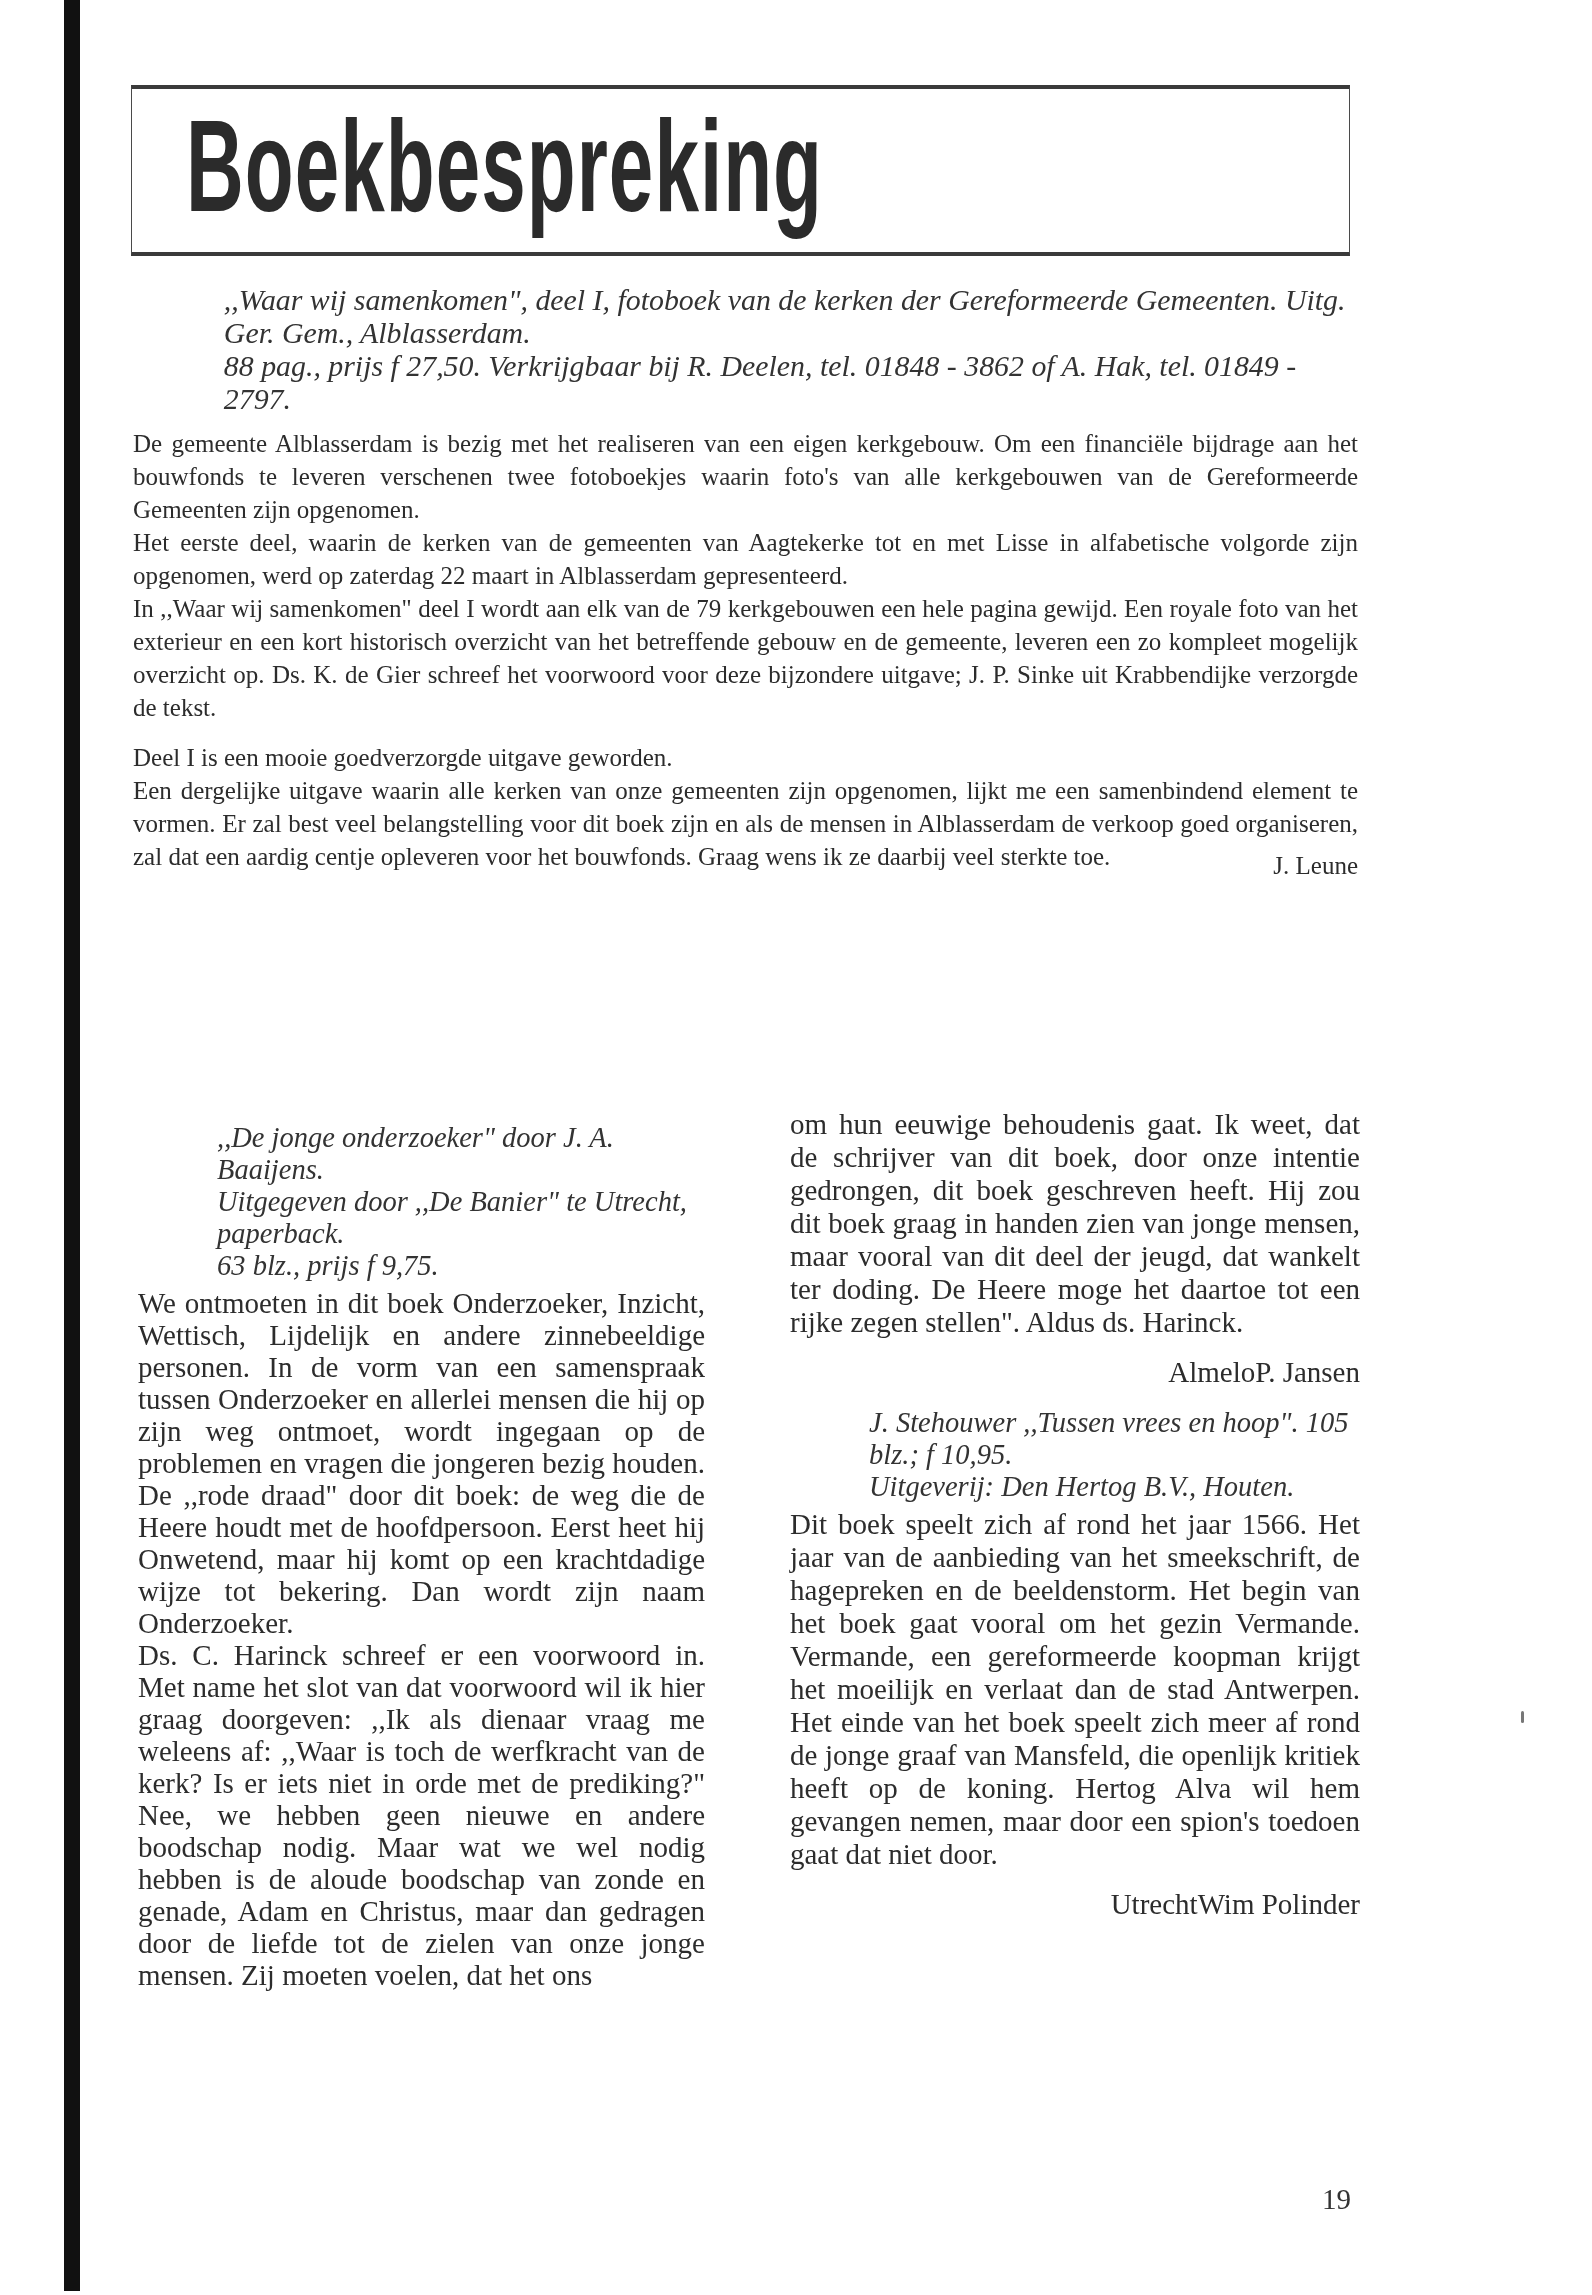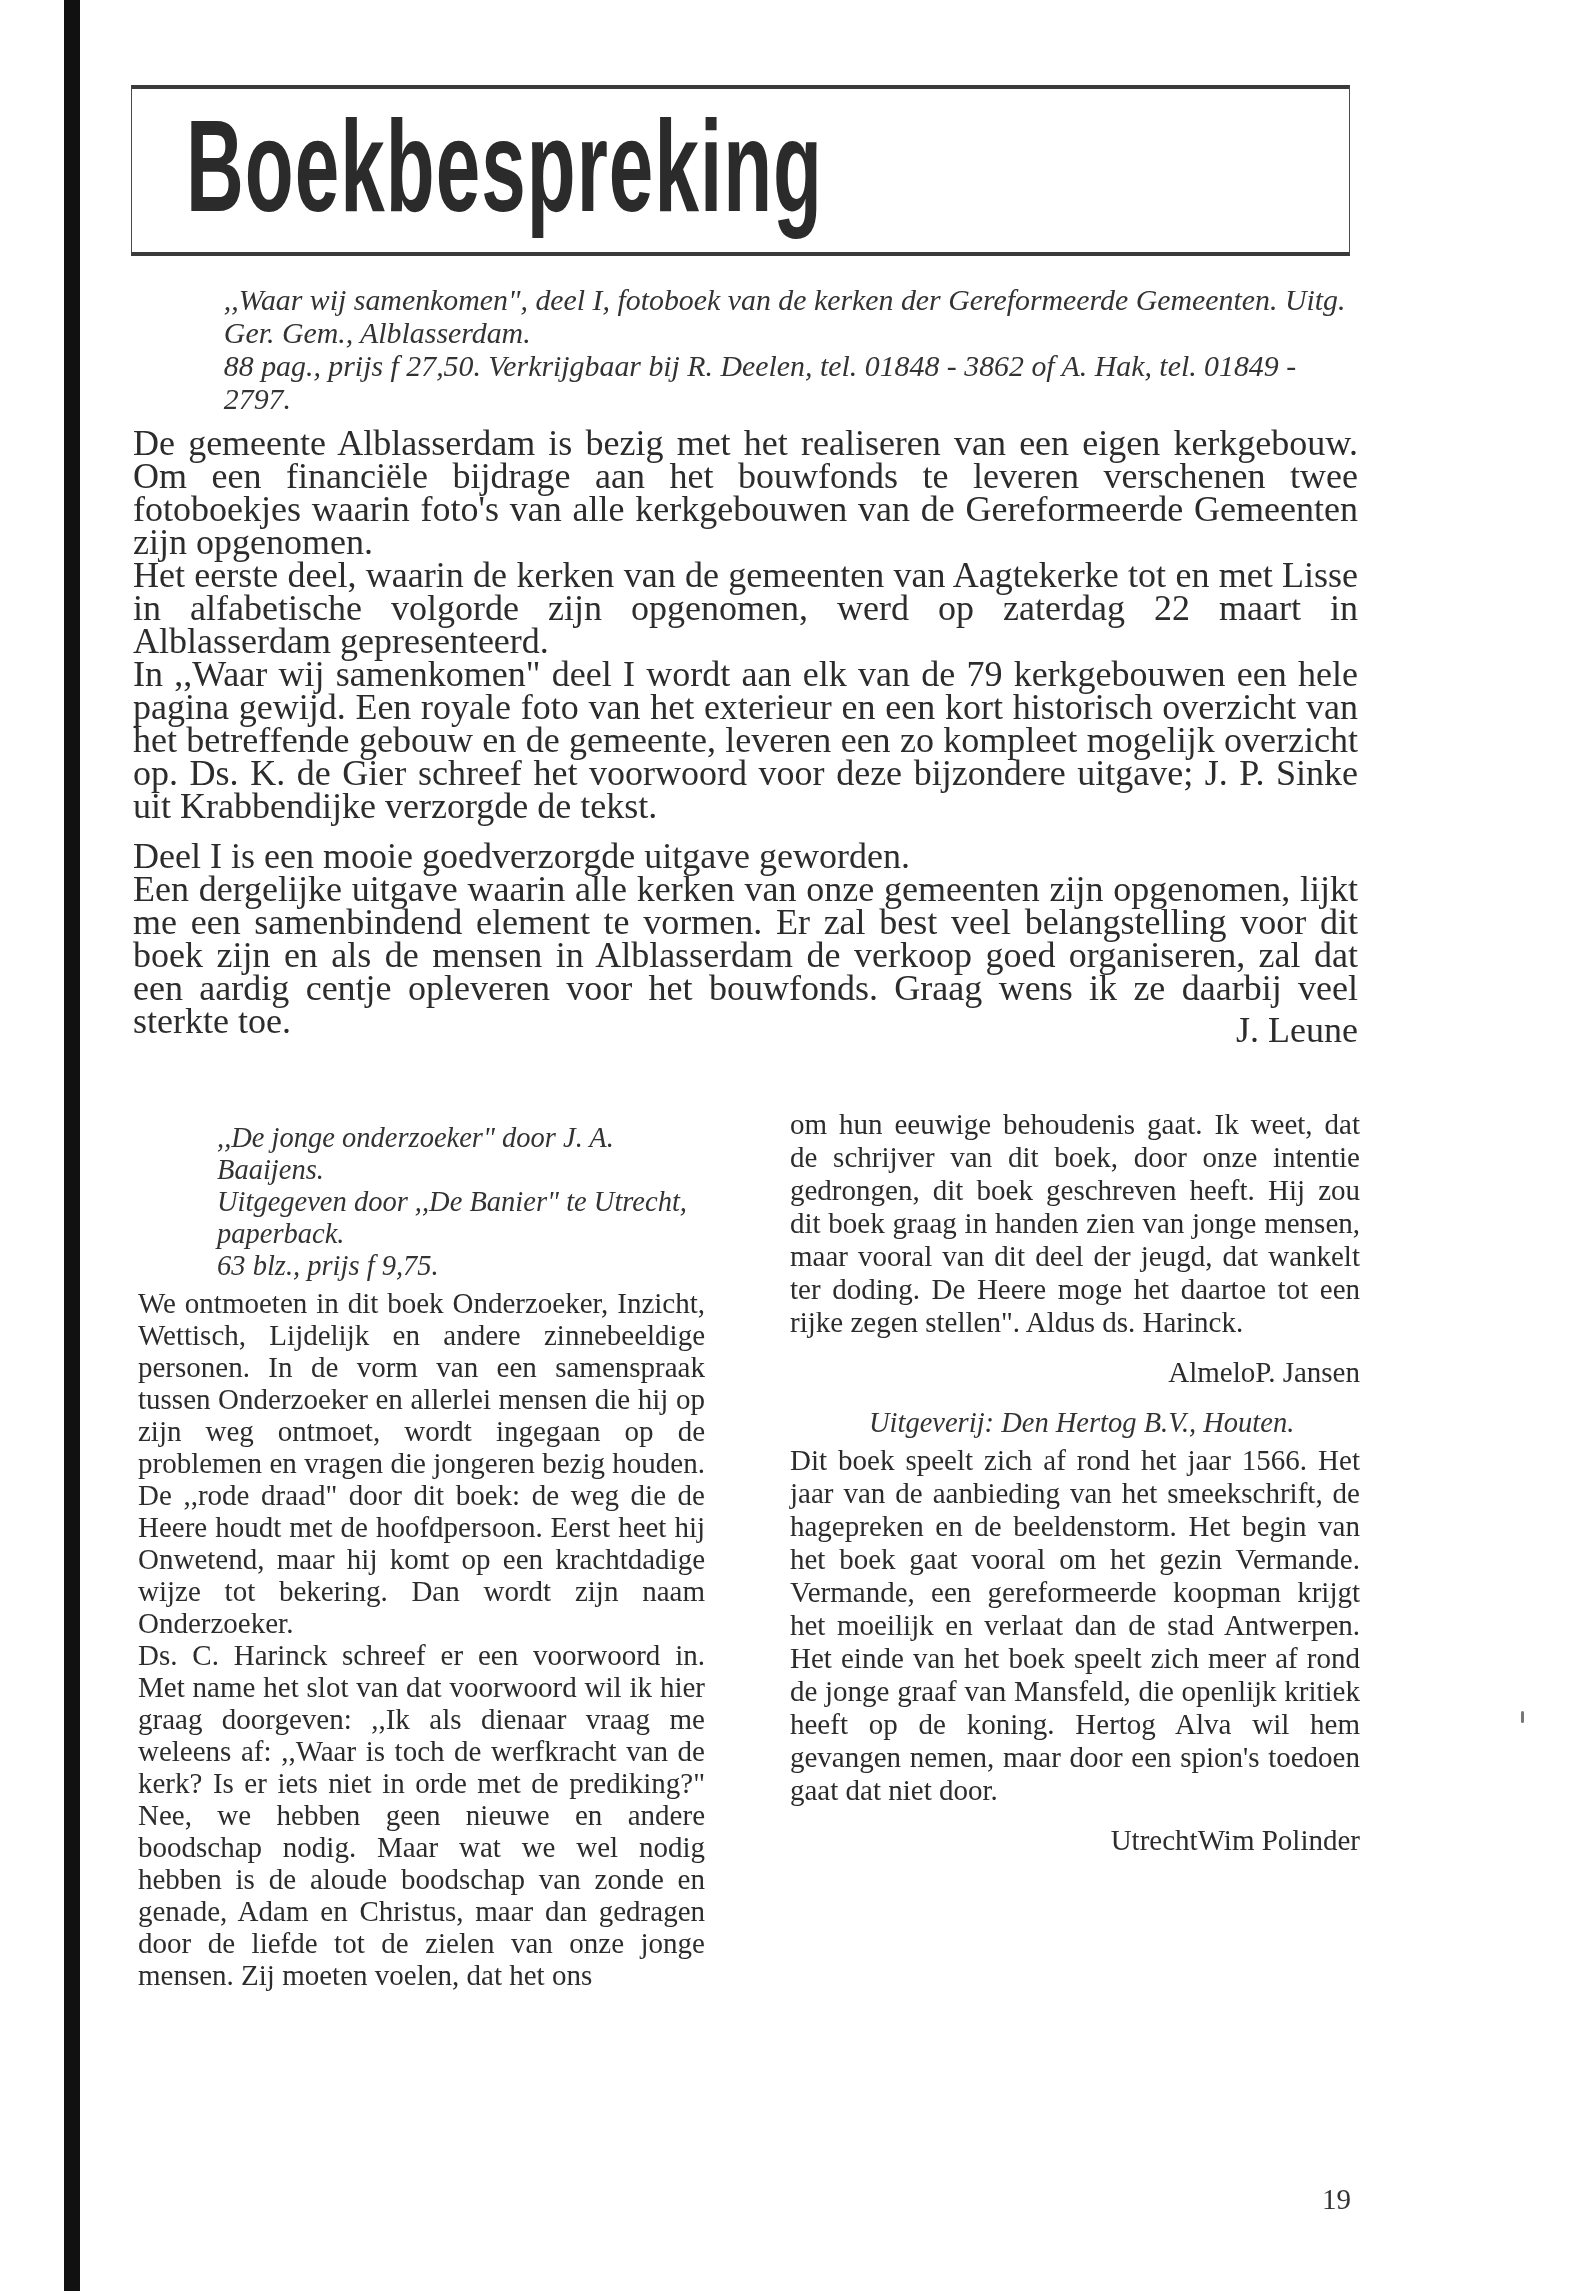--- a/index.html
+++ b/index.html
@@ -46,21 +46,21 @@
       font-size: 129px;
       line-height: 129px;
       letter-spacing: 1.7px;
       color: #2b2b2b;
       transform: scaleX(0.62);
       transform-origin: left top;
       white-space: nowrap;
     }
     .text-block {
       position: absolute;
-      font-size: 36px;
+      font-size: 25px;
       line-height: 33px;
       text-align: justify;
       color: #2c2c2c;
     }
     .text-block p {
       margin: 0;
     }
     .biblio {
       font-style: italic;
       color: #333333;
@@ -172,20 +172,21 @@
   <p>Ds. C. Harinck schreef er een voorwoord in. Met name het slot van dat voorwoord wil ik hier graag doorgeven: ,,Ik als dienaar vraag me weleens af: ,,Waar is toch de werfkracht van de kerk? Is er iets niet in orde met de prediking?" Nee, we hebben geen nieuwe en andere boodschap nodig. Maar wat we wel nodig hebben is de aloude boodschap van zonde en genade, Adam en Christus, maar dan gedragen door de liefde tot de zielen van onze jonge mensen. Zij moeten voelen, dat het ons</p>
 </div>
 
 <div class="text-block right-col">
   <p>om hun eeuwige behoudenis gaat. Ik weet, dat de schrijver van dit boek, door onze intentie gedrongen, dit boek geschreven heeft. Hij zou dit boek graag in handen zien van jonge mensen, maar vooral van dit deel der jeugd, dat wankelt ter doding. De Heere moge het daartoe tot een rijke zegen stellen". Aldus ds. Harinck.</p>
   <div class="place-sign">
     <span>Almelo</span>
     <span>P. Jansen</span>
   </div>
   <div class="biblio col-biblio">
+    <p>J. Stehouwer ,,Tussen vrees en hoop". 105 blz.; f 10,95.</p>
     <p>Uitgeverij: Den Hertog B.V., Houten.</p>
   </div>
   <p>Dit boek speelt zich af rond het jaar 1566. Het jaar van de aanbieding van het smeekschrift, de hagepreken en de beeldenstorm. Het begin van het boek gaat vooral om het gezin Vermande. Vermande, een gereformeerde koopman krijgt het moeilijk en verlaat dan de stad Antwerpen. Het einde van het boek speelt zich meer af rond de jonge graaf van Mansfeld, die openlijk kritiek heeft op de koning. Hertog Alva wil hem gevangen nemen, maar door een spion's toedoen gaat dat niet door.</p>
   <div class="place-sign last">
     <span>Utrecht</span>
     <span>Wim Polinder</span>
   </div>
 </div>
 
 <div class="speck"></div>

